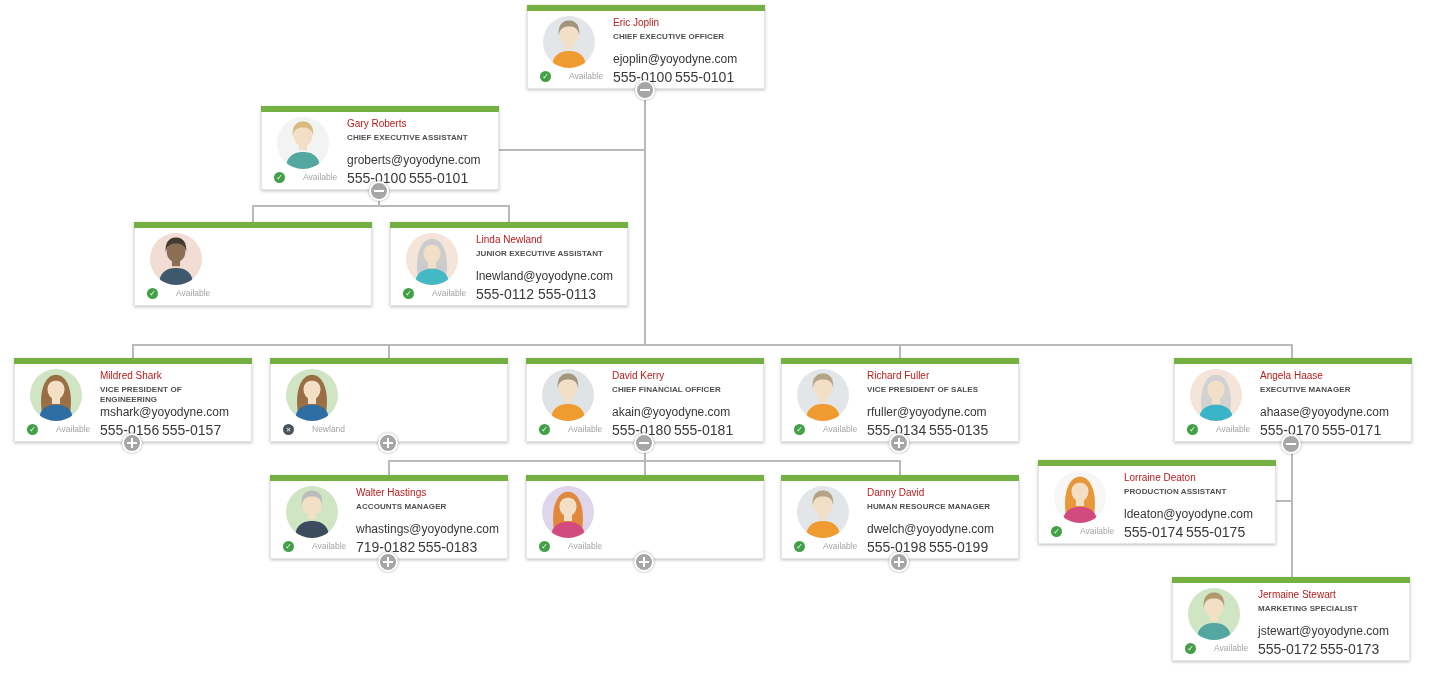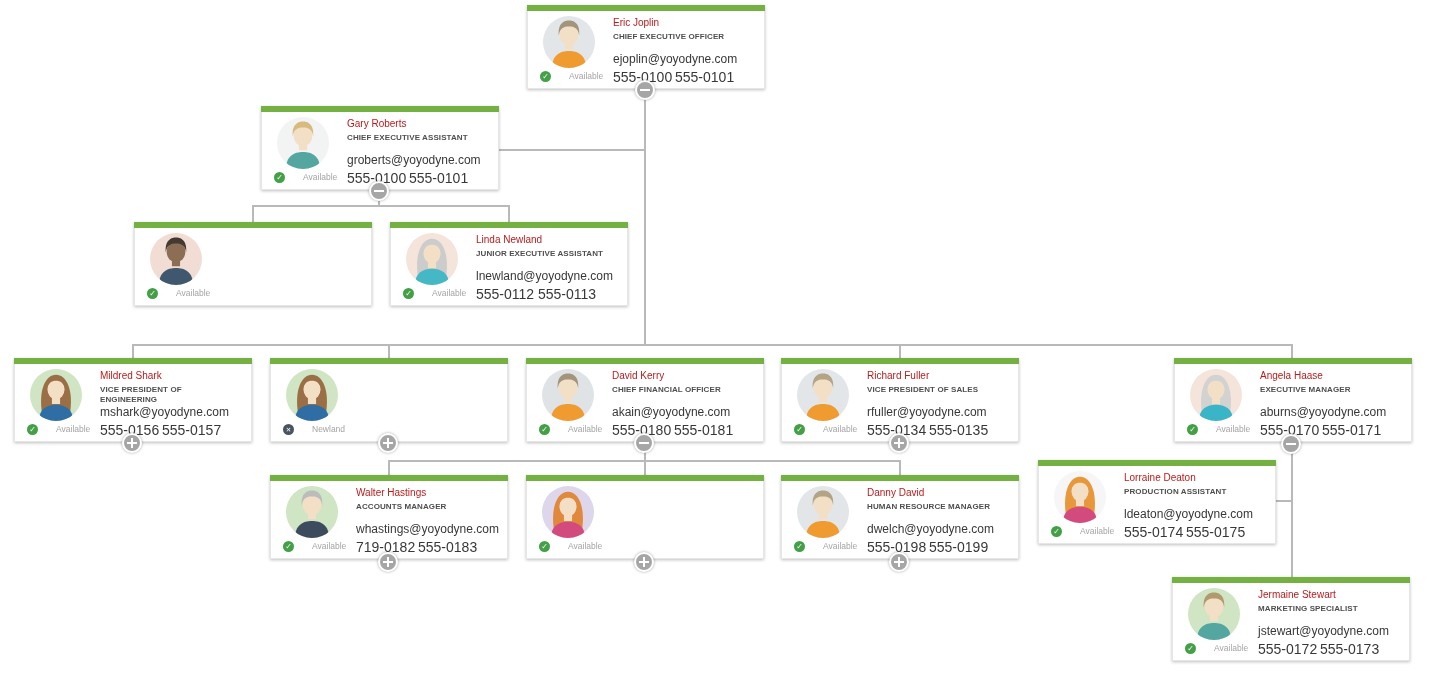--- a/index.html
+++ b/index.html
@@ -375,21 +375,21 @@
             </svg>
           </div>
         <div class="status">
           <span class="sicon" data-status="available"></span>
           <span class="stext">Available</span>
         </div>
       </div>
       <div class="right">
         <div class="name">Angela Haase</div>
         <div class="title">EXECUTIVE MANAGER</div>
-        <div class="email">aburns@yoyodyne.com</div>
+        <div class="email">ahaase@yoyodyne.com</div>
         <div class="phones">
           <span class="ph1">555-0170</span>
           <span class="ph2">555-0171</span>
         </div>
       </div>
     </div>
   </div>
 
   <div class="card" style="left:270px;top:475px">
     <div class="bar"></div>

